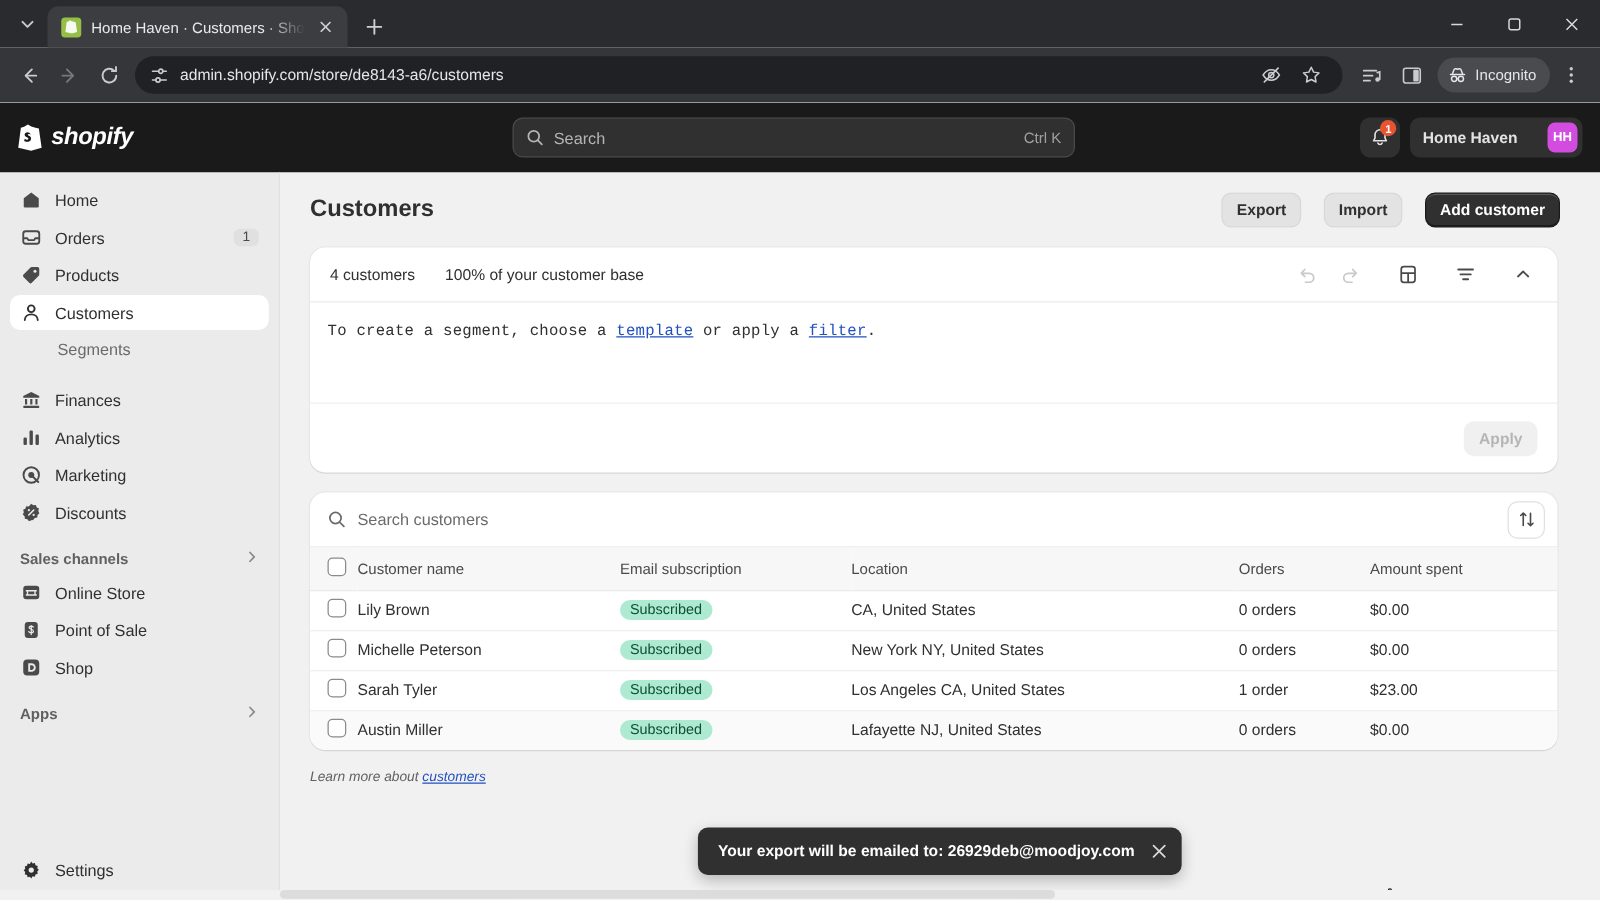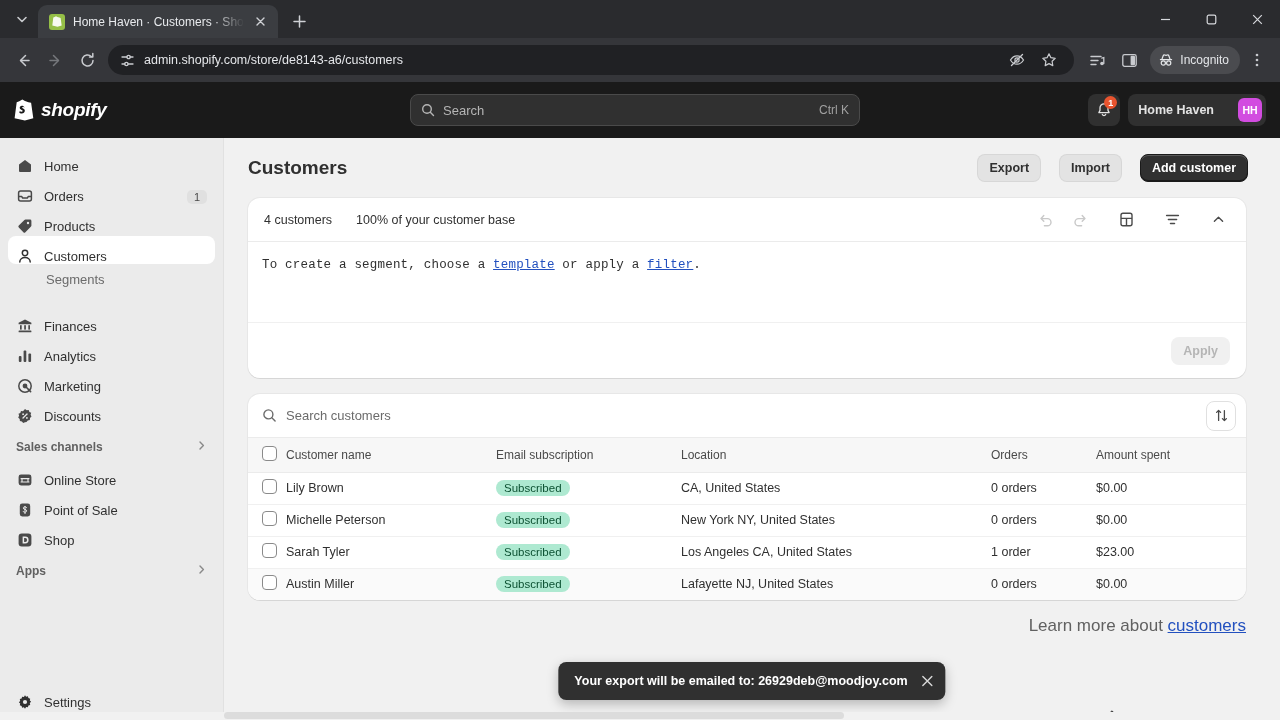--- a/index.html
+++ b/index.html
@@ -121,21 +121,21 @@
 
   .body-row { display: flex; height: 582px; }
 
   
   .sidebar {
     width: 224px; background: #ebebeb; flex: 0 0 224px;
     display: flex; flex-direction: column; padding: 8px 8px 0 8px;
     position: relative; border-right: 1px solid #e1e1e1;
   }
   .nav-item {
-    height: 28px; border-radius: 8px; display: flex; align-items: flex-end;
+    height: 28px; border-radius: 8px; display: flex; align-items: center;
     gap: 10px; padding: 0 8px; margin-bottom: 2px; color: #303030;
     font-size: 13px; position: relative;
   }
   .nav-item.active { background: #ffffff; }
   .nav-icon { width: 18px; display: flex; align-items: center; justify-content: center; color: #4a4a4a; }
   .nav-badge {
     margin-left: auto; background: #e0e0e0; color: #4a4a4a; font-size: 11px;
     border-radius: 5px; padding: 1px 6px; min-width: 20px; text-align: center;
   }
   .nav-sub {
@@ -244,22 +244,22 @@
     width: 15px; height: 15px; border: 1px solid #8a8a8a; border-radius: 4px;
     background: #fff; display: inline-block;
   }
   .badge-sub {
     display: inline-block; background: #aee9d1; color: #0c5132;
     font-size: 11.5px; border-radius: 8px; padding: 2px 8px;
   }
   .row-hover { background: #fafafa; }
 
   .learn {
-    text-align: right; font-size: 17px; color: #616161;
-    max-width: 998px; margin-top: 14px;
+    text-align: left; font-size: 11px; color: #616161;
+    max-width: 998px; margin-top: 14px; font-style: italic;
   }
   .learn a { color: #2250bf; text-decoration: underline; }
 
   
   .toast {
     position: absolute; left: 50%; transform: translateX(-50%);
     bottom: 20px; height: 38px; background: #303030; border-radius: 8px;
     display: flex; align-items: center; gap: 14px; padding: 0 12px 0 16px;
     color: #ffffff; font-size: 12.5px; font-weight: bold;
     box-shadow: 0 4px 12px rgba(0,0,0,0.25);

